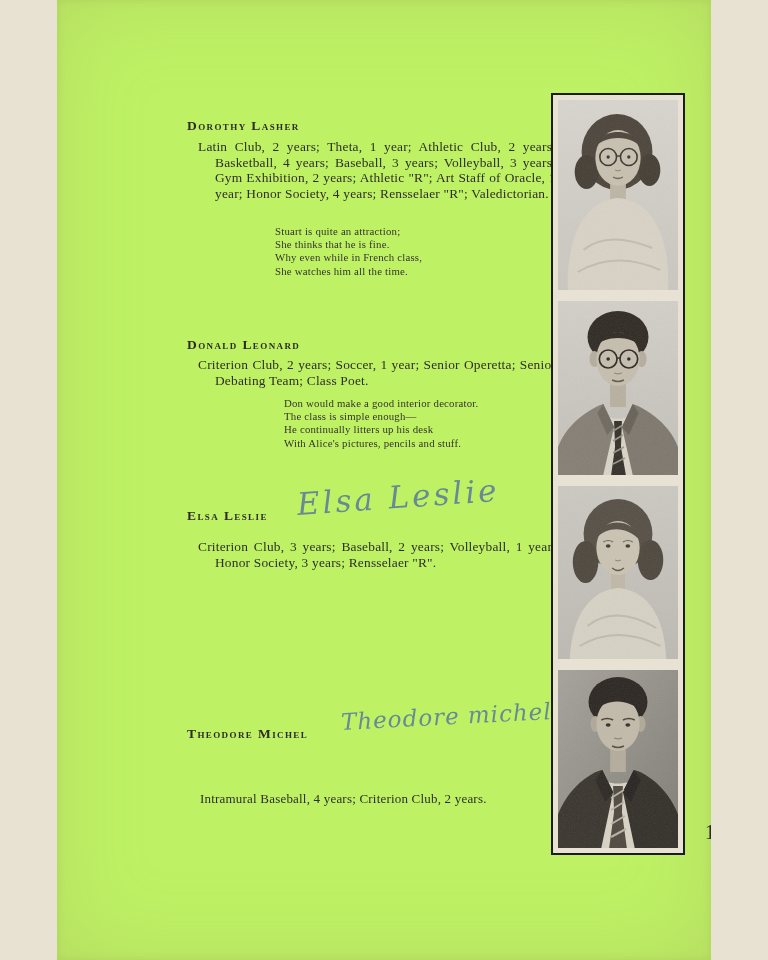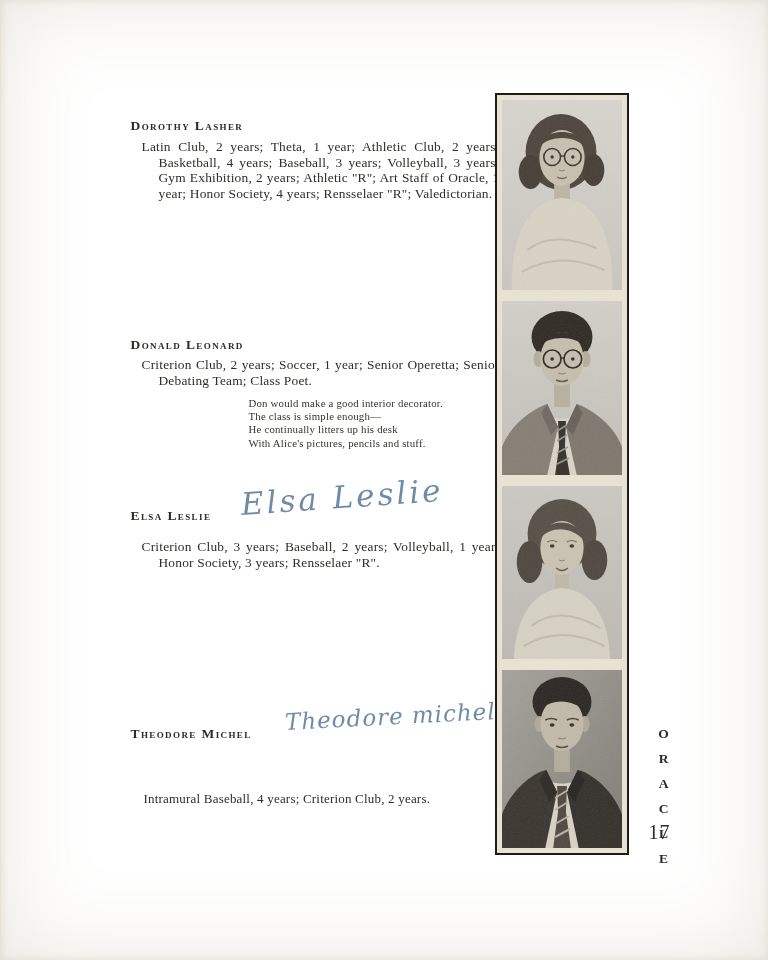--- a/index.html
+++ b/index.html
@@ -1,19 +1,19 @@
 <!DOCTYPE html>
 <html><head>
 <meta charset="utf-8">
 <style>
   html,body{margin:0;padding:0;}
   body{background:#e8e2d2;font-family:"Liberation Serif","DejaVu Serif",serif;}
   .page{
-    position:relative;width:767px;height:960px;margin:0 auto;
-    background:#ffffff;overflow:hidden;
+    position:relative;width:654px;height:960px;margin:0 auto;
+    background:#bef264;overflow:hidden;
     box-shadow:inset 0 0 90px rgba(150,130,95,.20), inset 0 0 8px rgba(120,100,70,.15);
   }
   .abs{position:absolute;}
   .student-name{
     font-variant:small-caps;font-weight:bold;font-size:13.5px;
     letter-spacing:1.4px;color:#2c2b26;white-space:nowrap;
   }
   .activities{
     font-size:13.4px;line-height:15.6px;color:#2e2d28;
     text-align:justify;padding-left:17px;text-indent:-17px;
@@ -45,24 +45,30 @@
     letter-spacing:1px;
   }
 </style>
 </head>
 <body>
 
 <div class="page">
 
   <div class="abs student-name" style="left:130px;top:118px;">Dorothy Lasher</div>
   <div class="abs activities" style="left:141px;top:139px;width:341px;">Latin Club, 2 years; Theta, 1 year; Athletic Club, 2 years; Basketball, 4 years; Baseball, 3 years; Volleyball, 3 years; Gym Exhibition, 2 years; Athletic "R"; Art Staff of Oracle, 1 year; Honor Society, 4 years; Rensselaer "R"; Valedictorian.</div>
+  <div class="abs poem" style="left:218px;top:225px;">
+    <div>Stuart is quite an attraction;</div>
+    <div>She thinks that he is fine.</div>
+    <div>Why even while in French class,</div>
+    <div>She watches him all the time.</div>
+  </div>
 
   <div class="abs student-name" style="left:130px;top:337px;font-family:Liberation Serif, serif;">Donald Leonard</div>
   <div class="abs activities" style="left:141px;top:357px;width:341px;">Criterion Club, 2 years; Soccer, 1 year; Senior Operetta; Senior Debating Team; Class Poet.</div>
-  <div class="abs poem" style="left:248px;top:397px;">
+  <div class="abs poem" style="left:227px;top:397px;">
     <div>Don would make a good interior decorator.</div>
     <div>The class is simple enough—</div>
     <div>He continually litters up his desk</div>
     <div>With Alice's pictures, pencils and stuff.</div>
   </div>
 
   <div class="abs student-name" style="left:130px;top:508px;">Elsa Leslie</div>
   <div class="abs signature sig-elsa" style="left:240px;top:486px;">Elsa Leslie</div>
   <div class="abs activities" style="left:141px;top:539px;width:341px;">Criterion Club, 3 years; Baseball, 2 years; Volleyball, 1 year; Honor Society, 3 years; Rensselaer "R".</div>
 

